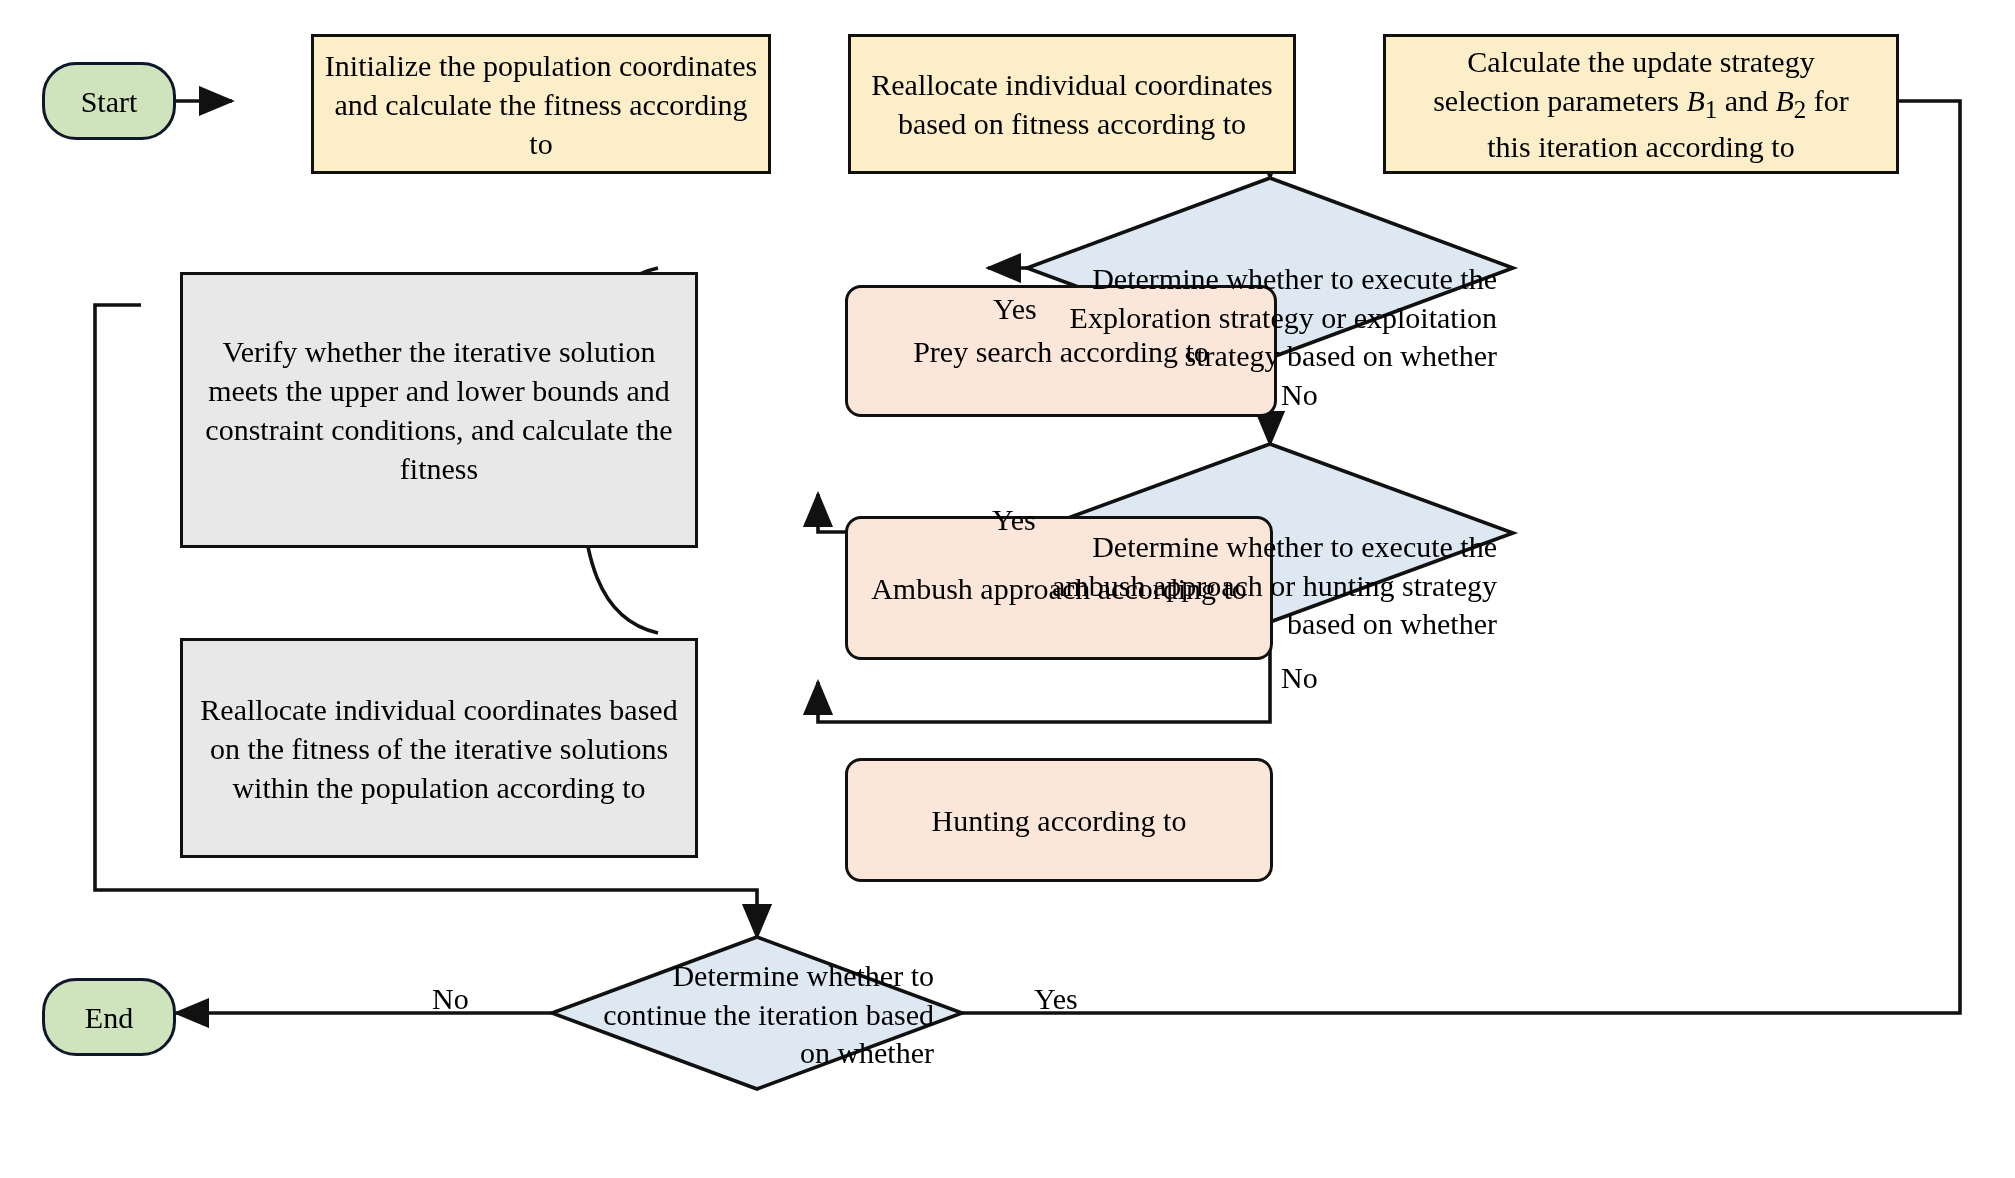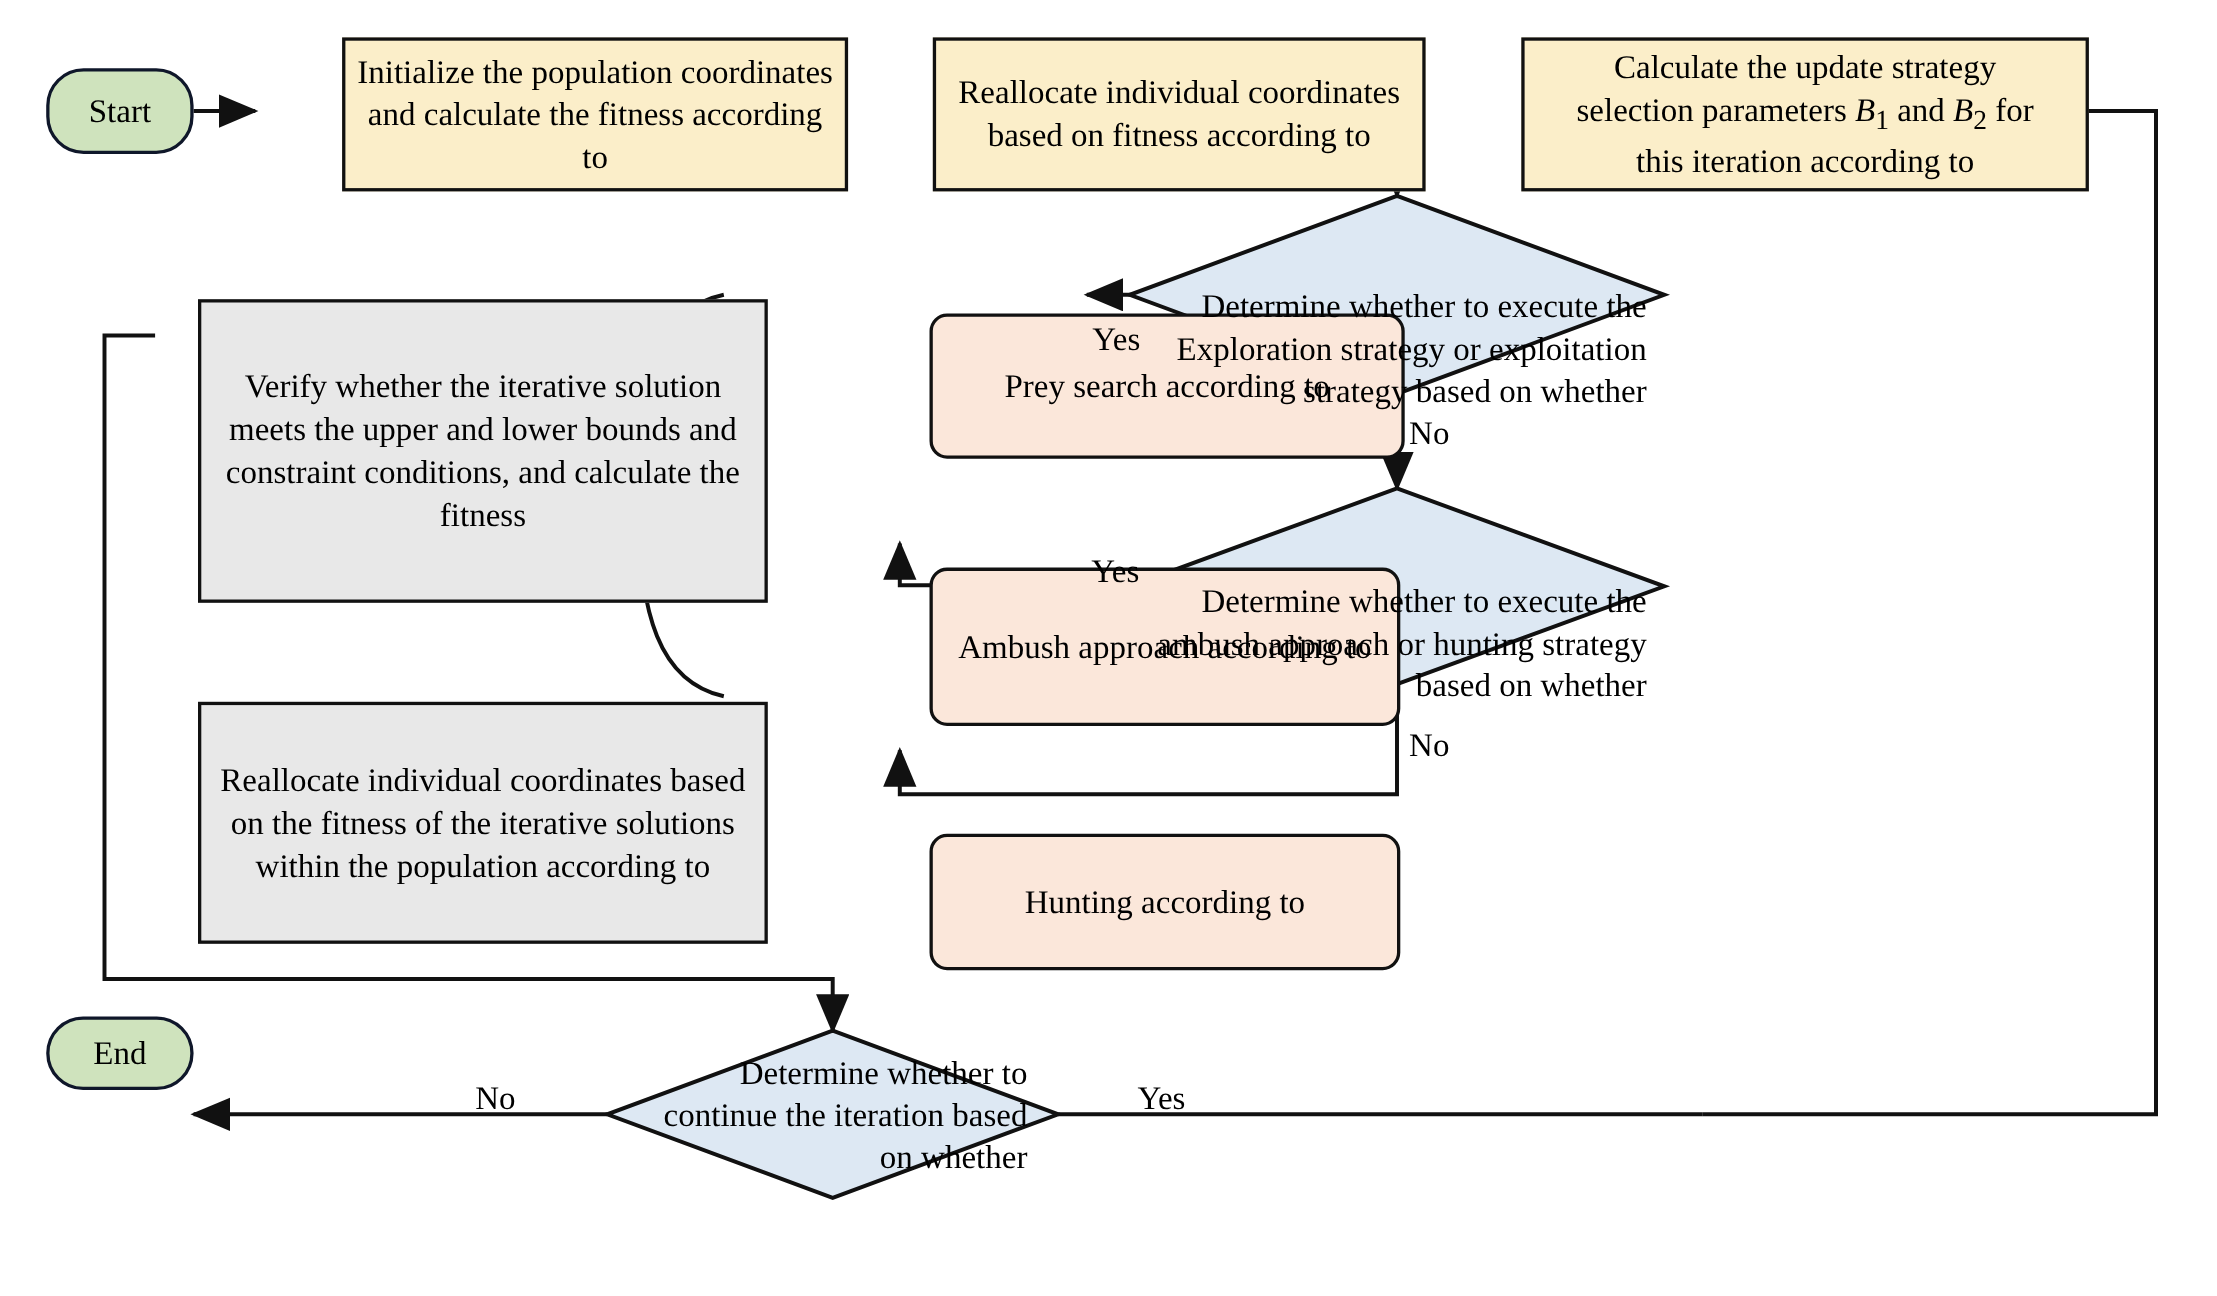--- a/index.html
+++ b/index.html
@@ -65,21 +65,21 @@
       <polygon points="1270,178 1513,268 1270,358 1027,268"></polygon>
       <polygon points="1270,444 1513,533 1270,622 1027,533"></polygon>
       <polygon points="757,937 962,1013 757,1089 552,1013"></polygon>
     </g>
   </svg>
 
   <div class="node term" style="left:42px;top:62px;width:134px;height:78px;">
     <span class="txt">Start</span>
   </div>
 
-  <div class="node term" style="left:42px;top:924px;width:134px;height:67px;">
+  <div class="node term" style="left:42px;top:978px;width:134px;height:78px;">
     <span class="txt">End</span>
   </div>
 
   <div class="node proc-yellow" style="left:311px;top:34px;width:460px;height:140px;">
     <span class="txt">Initialize the population coordinates and calculate the fitness according to</span>
   </div>
 
   <div class="node proc-yellow" style="left:848px;top:34px;width:448px;height:140px;">
     <span class="txt">Reallocate individual coordinates based on fitness according to</span>
   </div>

